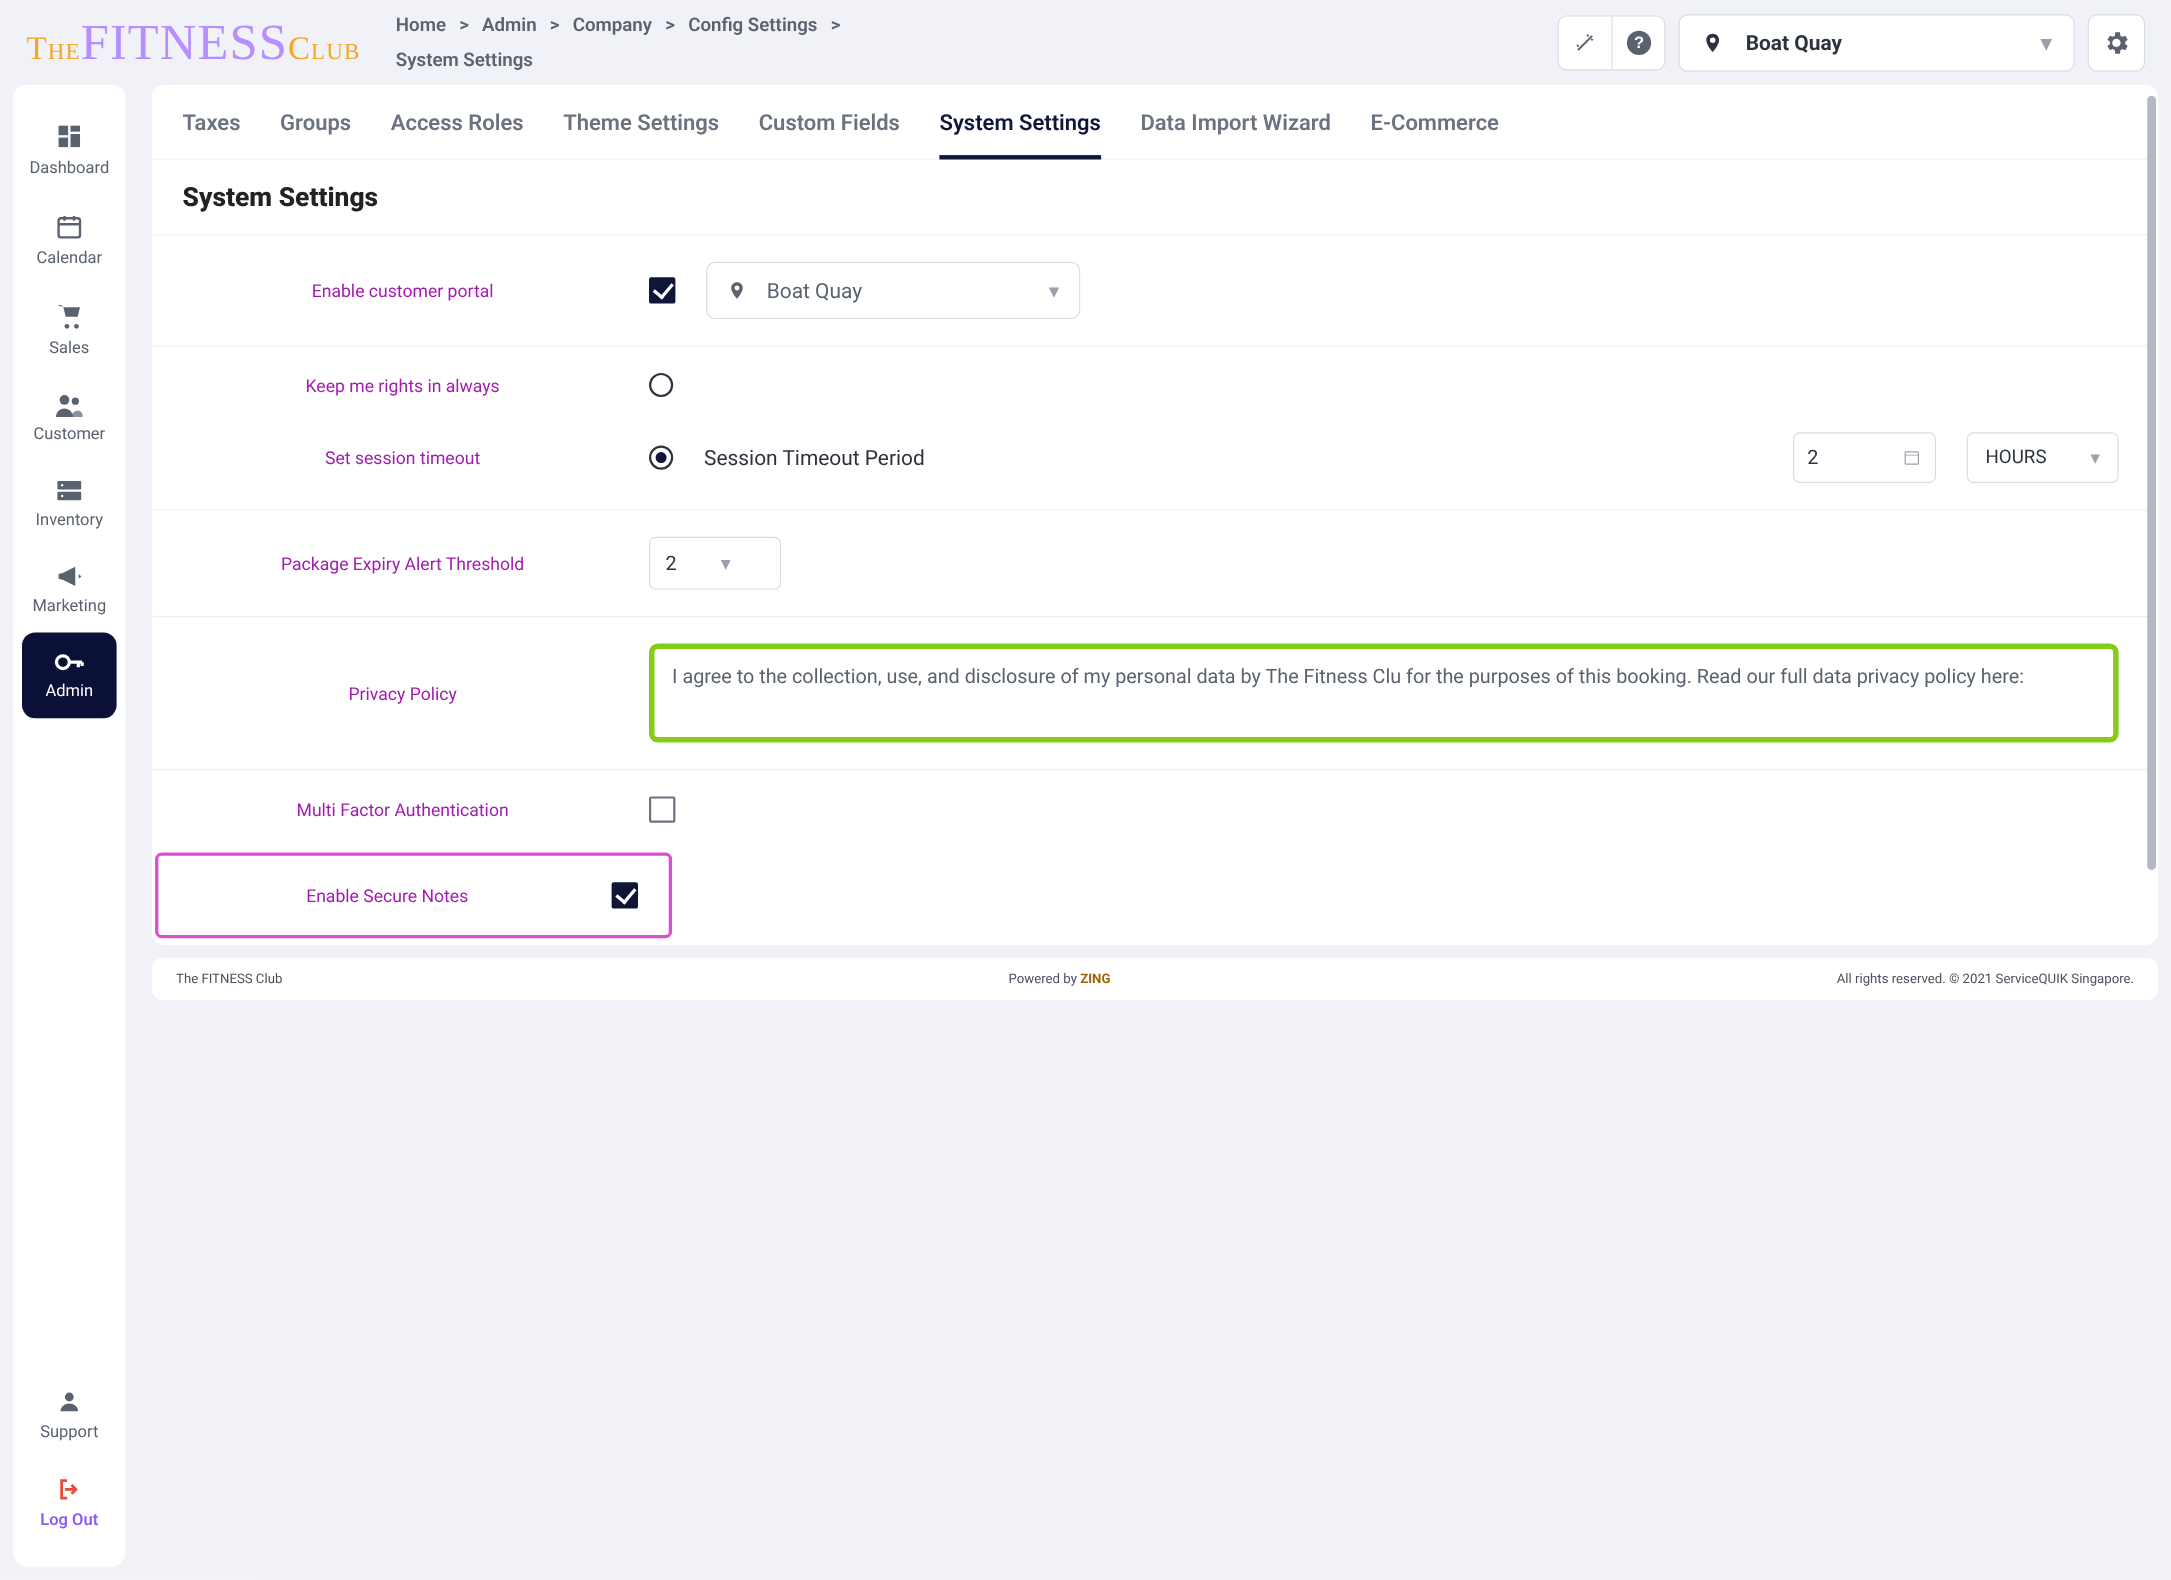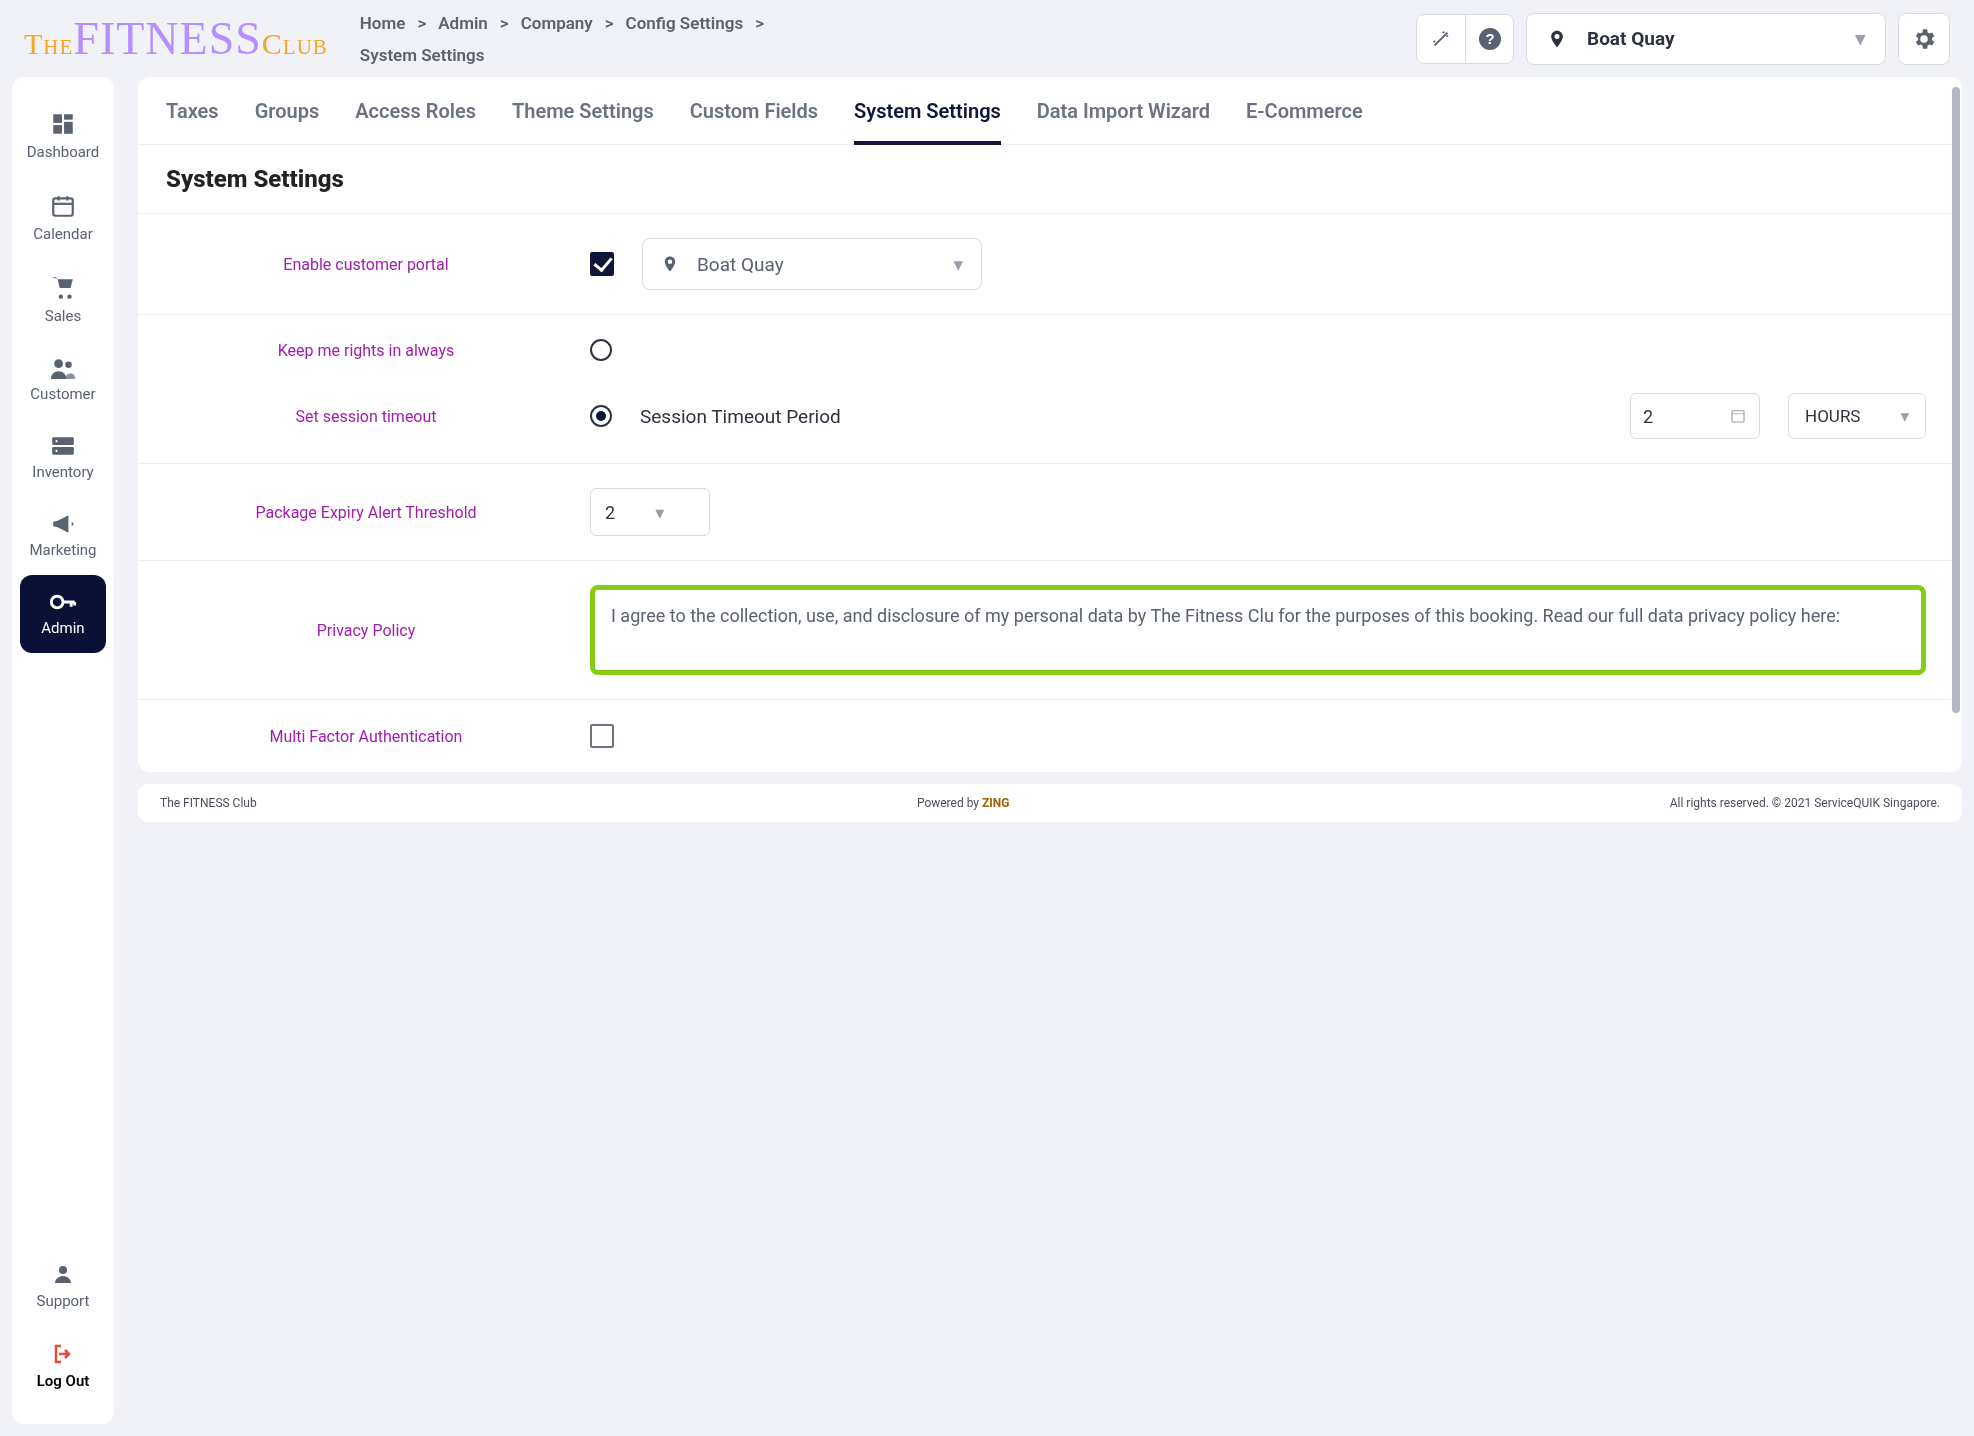--- a/index.html
+++ b/index.html
@@ -151,21 +151,21 @@
   font-size: 15px;
   cursor: pointer;
 }
 .sb-item.active {
   background: #0b1036;
   color: #fff;
   border-radius: 12px;
   margin: 0 8px;
 }
 .sb-item.logout .sb-label {
-  color: #000000;
+  color: #8b5cf6;
   font-weight: 600;
 }
 .sb-item.logout svg { color: #e74c3c; }
 .sb-spacer { flex: 1; }
 
 
 .main {
   flex: 1;
   display: flex;
   flex-direction: column;
@@ -587,20 +587,26 @@
           </div>
         </div>
 
         <div class="setting-row">
           <div class="setting-label">Multi Factor Authentication</div>
           <div class="setting-control">
             <div class="checkbox empty"></div>
           </div>
         </div>
 
+        <div class="setting-row highlight-box" style="width:470px;margin-left:3px;margin-top:3px;margin-bottom:6px;border-top:3px solid #d94fd1;">
+          <div class="setting-label" style="width:auto;flex:1">Enable Secure Notes</div>
+          <div class="setting-control" style="flex:0">
+            <div class="checkbox checked"></div>
+          </div>
+        </div>
 
       </div>
 
       <div class="footer">
         <span>The FITNESS Club</span>
         <span class="mid">
           <span>Powered by </span><b>ZING</b>
         </span>
         <span>All rights reserved. © 2021 ServiceQUIK Singapore.</span>
       </div>

